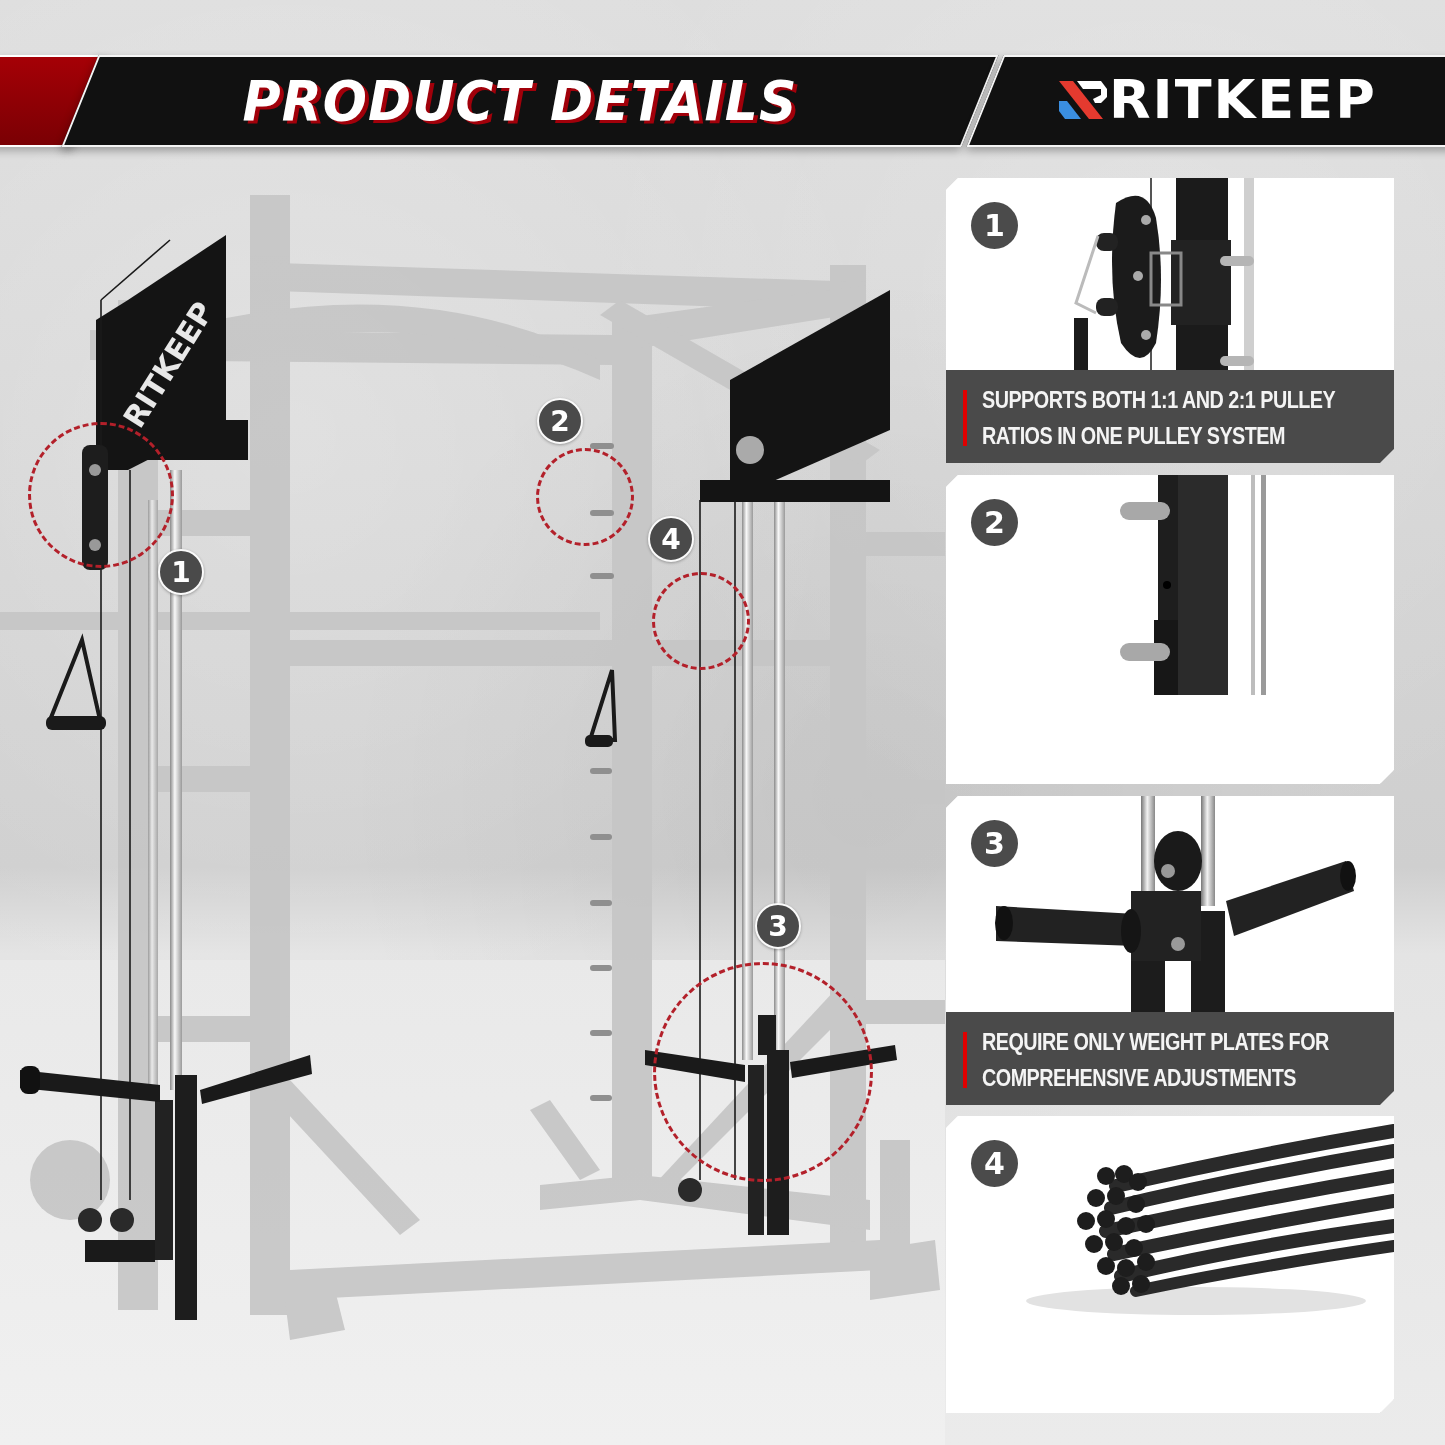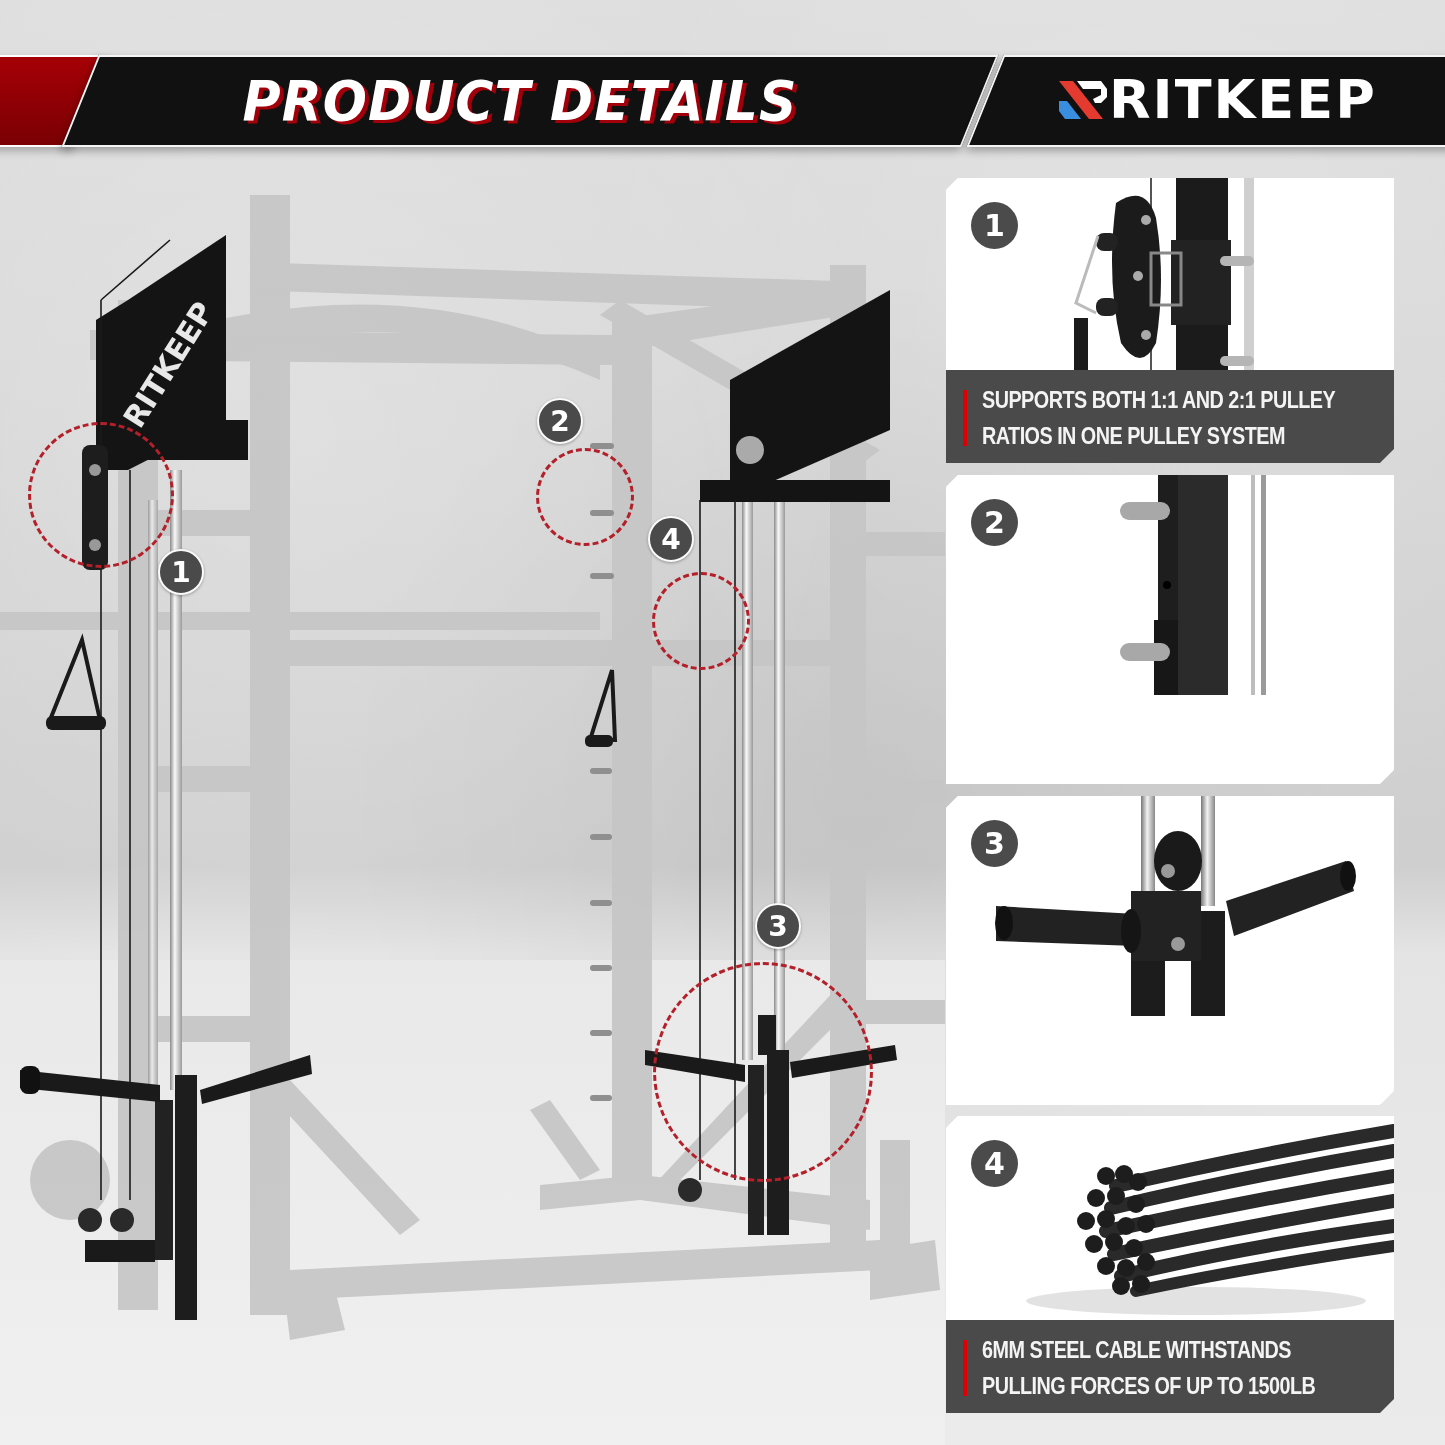--- a/index.html
+++ b/index.html
@@ -327,20 +327,25 @@
       <circle cx="222" cy="75" r="7" fill="#999"></circle>
       <polygon points="50,110 190,118 190,150 50,145" fill="#222"></polygon>
       <ellipse cx="58" cy="127" rx="9" ry="17" fill="#111"></ellipse>
       <ellipse cx="185" cy="135" rx="10" ry="22" fill="#151515"></ellipse>
       <polygon points="280,105 400,65 408,95 288,140" fill="#222"></polygon>
       <ellipse cx="402" cy="80" rx="8" ry="15" fill="#111"></ellipse>
       <circle cx="232" cy="148" r="7" fill="#999"></circle>
     </svg>
   </div>
   <div class="panel-badge">3</div>
+  <div class="panel-caption">
+    <div class="caption-accent"></div>
+    <div class="caption-text">REQUIRE ONLY WEIGHT PLATES FOR</div>
+    <div class="caption-text">COMPREHENSIVE ADJUSTMENTS</div>
+  </div>
 </div>
 
 <div class="panel" style="top:1116px; height:297px;">
   <div class="panel-image">
     <svg width="448" height="210" viewBox="0 0 448 210">
       <rect width="448" height="210" fill="#ffffff"></rect>
       <ellipse cx="250" cy="185" rx="170" ry="14" fill="#e2e2e2"></ellipse>
       <g stroke="#2a2a2a" stroke-linecap="round" fill="none">
         <path d="M170,70 Q300,40 448,15" stroke-width="14"></path>
         <path d="M165,92 Q300,60 448,35" stroke-width="14"></path>
@@ -365,18 +370,13 @@
           <circle cx="188" cy="132" r="9"></circle>
         <circle cx="160" cy="150" r="9"></circle>
           <circle cx="180" cy="152" r="9"></circle>
           <circle cx="200" cy="146" r="9"></circle>
         <circle cx="175" cy="170" r="9"></circle>
           <circle cx="195" cy="168" r="9"></circle>
       </g>
     </svg>
   </div>
   <div class="panel-badge">4</div>
-  <div class="panel-caption">
-    <div class="caption-accent"></div>
-    <div class="caption-text">6MM STEEL CABLE WITHSTANDS</div>
-    <div class="caption-text">PULLING FORCES OF UP TO 1500LB</div>
-  </div>
 </div>
 
 </body></html>

